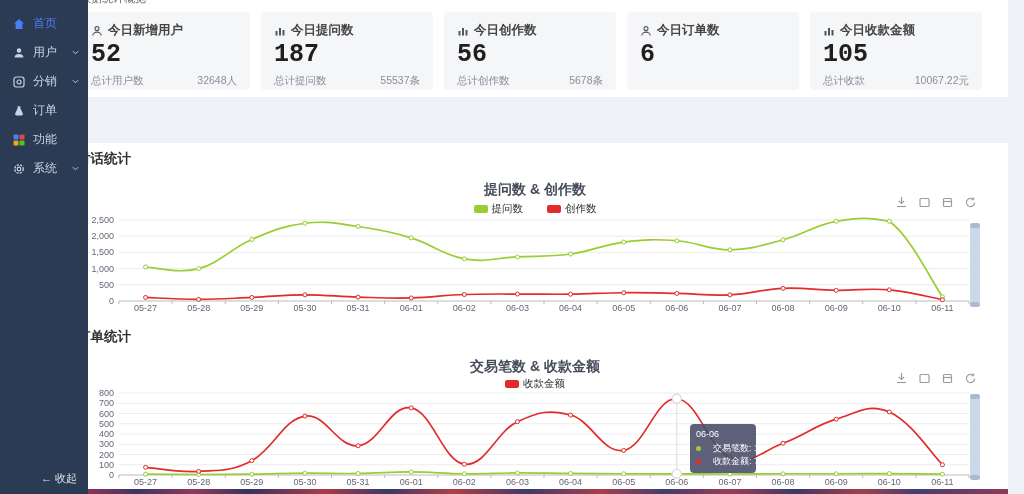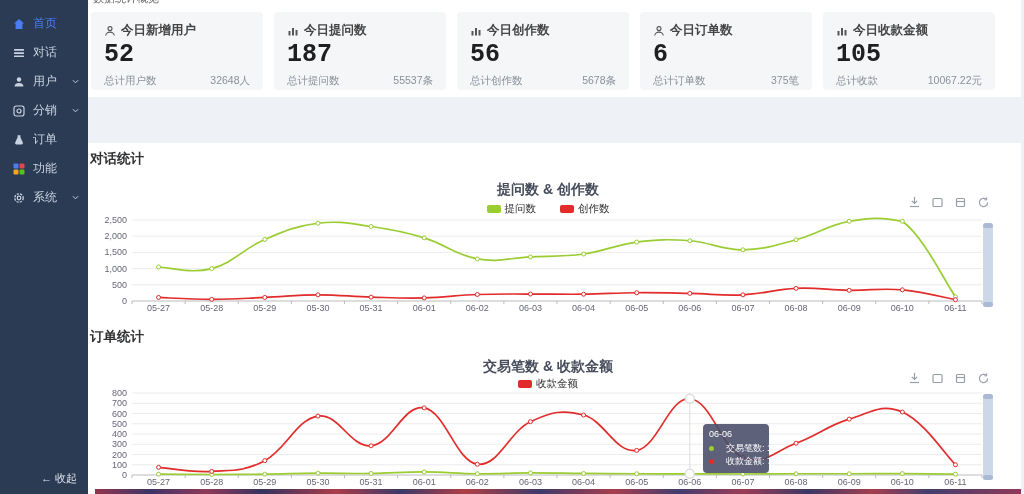--- a/index.html
+++ b/index.html
@@ -13,21 +13,21 @@
   .menu { padding-top:9px; }
   .menu-item { height:29px; display:flex; align-items:center; padding-left:13px;
     color:#c9d2e0; font-size:12px; cursor:pointer; position:relative; }
   .menu-item .mi-icon { width:12px; height:12px; margin-right:8px; flex:0 0 12px; }
   .menu-item.active { color:#4a7df5; }
   .menu-item .chev { position:absolute; right:9px; top:12px; }
   .collapse { position:absolute; bottom:8px; left:0; width:78px; text-align:center;
     color:#dfe4ec; font-size:11px; cursor:pointer;margin-left:20px; }
 
   
-  .main { position:absolute; left:75px; top:0; width:946px; height:494px; }
+  .main { position:absolute; left:62px; top:0; width:946px; height:494px; }
   .white { background:#ffffff; position:absolute; left:0; width:946px; }
   .cards-section { top:0; height:97px; overflow:hidden; }
   .clipped-head { position:absolute; top:-9px; left:18px; font-size:11px; color:#666; }
   .cards { position:absolute; top:12px; left:16px; display:flex; gap:11px; }
   .card { width:172px; height:78px; background:#f5f6f8; border-radius:4px;
     padding:10px 13px 8px 13px; }
   .card-title { display:flex; align-items:center; gap:5px; font-size:12.5px;
     font-weight:bold; color:#454545; }
   .card-title svg { width:12px; height:12px; }
   .card-value { font-size:25px; font-weight:bold; color:#1f1f1f; line-height:1.1;
@@ -83,30 +83,20 @@
   <div class="sidebar">
     <div class="menu">
 
       <div class="menu-item active">
         <svg class="mi-icon" viewBox="0 0 12 12">
             <path d="M6 1.1 L11 5.6 H9.4 V10.9 H2.6 V5.6 H1 Z" fill="#4a7df5"></path>
           </svg>
         <span>首页</span>
       </div>
 
-      <div class="menu-item">
-        <svg class="mi-icon" viewBox="0 0 12 12">
-            <g fill="#c9d2e0">
-              <rect x="1" y="2" width="10" height="1.7" rx="0.5"></rect>
-              <rect x="1" y="5.2" width="10" height="1.7" rx="0.5"></rect>
-              <rect x="1" y="8.4" width="10" height="1.7" rx="0.5"></rect>
-            </g>
-          </svg>
-        <span>对话</span>
-      </div>
 
       <div class="menu-item">
         <svg class="mi-icon" viewBox="0 0 12 12">
             <g fill="#c9d2e0">
               <circle cx="6" cy="3.5" r="2.2"></circle>
               <path d="M1.6 10.6 a4.4 3.5 0 0 1 8.8 0 Z"></path>
             </g>
           </svg>
         <span>用户</span>
         <svg class="chev" width="7" height="5" viewBox="0 0 8 5">
@@ -223,24 +213,20 @@
           <div class="card-title">
               <svg viewBox="0 0 12 12">
                 <g fill="none" stroke="#555" stroke-width="1.1">
                   <circle cx="6" cy="3.6" r="2"></circle>
                   <path d="M1.8 10.5 a4.2 3.4 0 0 1 8.4 0"></path>
                 </g>
               </svg>
             <span>今日订单数</span>
             </div>
           <div class="card-value">6</div>
-          <div class="card-foot">
-              <span>总计订单数</span>
-              <span>375笔</span>
-            </div>
         </div>
 
         <div class="card">
           <div class="card-title">
               <svg viewBox="0 0 12 12">
                 <g fill="#555">
                   <rect x="1.5" y="6" width="2" height="4.5"></rect>
                   <rect x="5" y="3" width="2" height="7.5"></rect>
                   <rect x="8.5" y="5" width="2" height="5.5"></rect>
                 </g>

